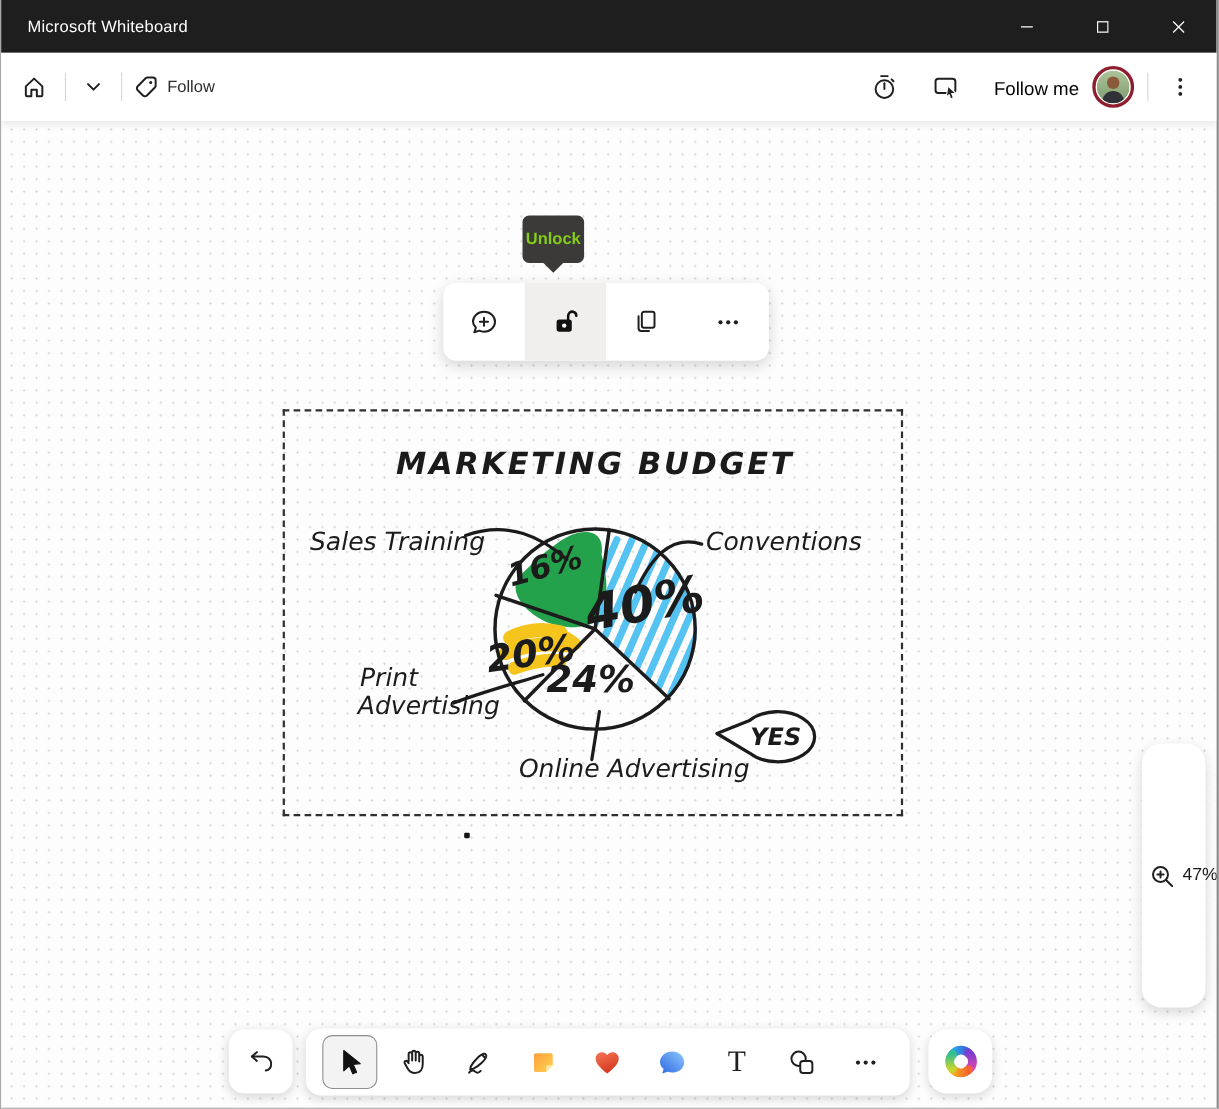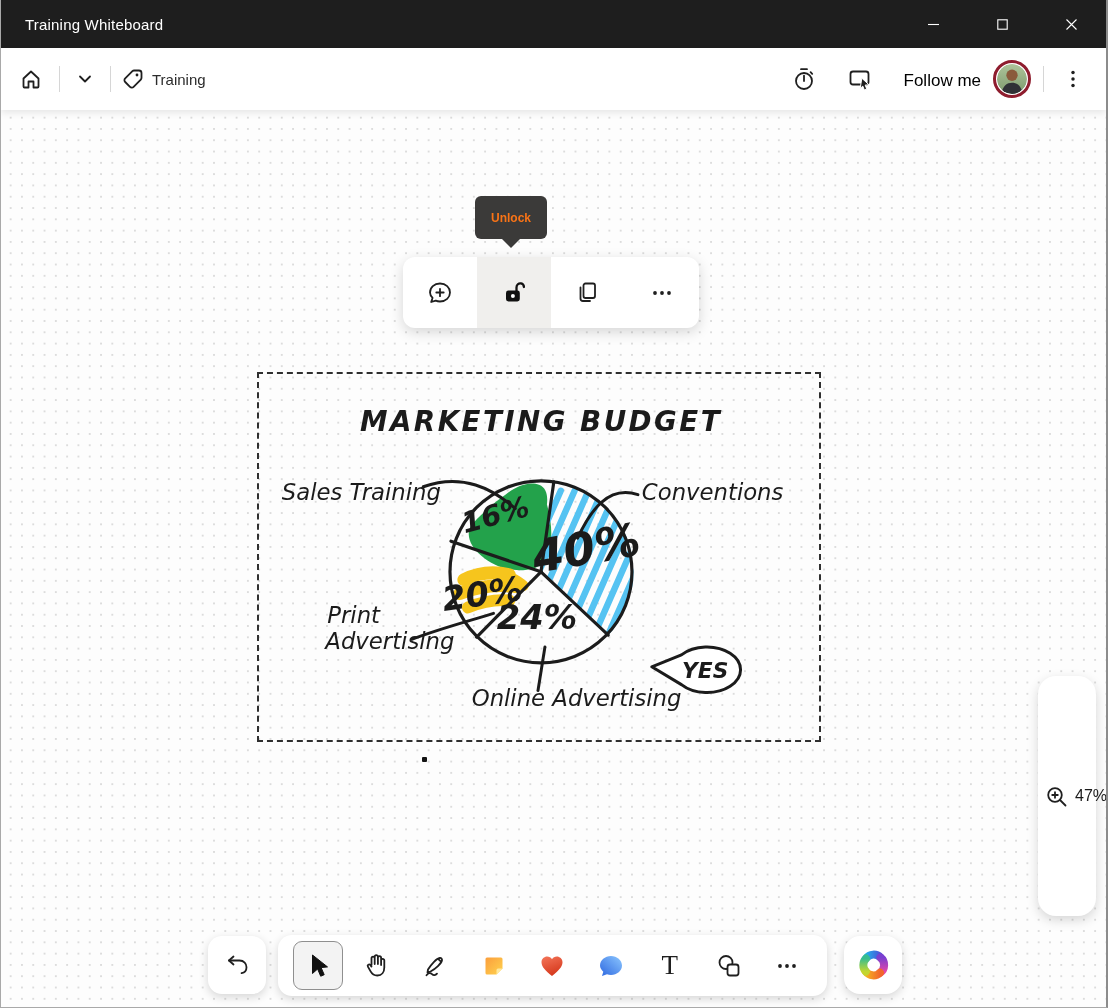--- a/index.html
+++ b/index.html
@@ -54,24 +54,24 @@
   
   .ctx-toolbar {
     position:absolute; left:402px; top:257px; width:296px; height:71px;
     background:#fff; border-radius:12px; box-shadow:0 4px 14px rgba(0,0,0,.16);
     display:flex; overflow:hidden;
   }
   .ctx-item { width:74px; height:100%; display:flex; align-items:center; justify-content:center; cursor:pointer; background:transparent; border:none; }
   .ctx-item.active { background:#f0efed; }
 
   .tooltip {
-    position:absolute; left:474px; top:196px; width:72px; height:43px;
-    background:#3b3a39; color:#f97316; border-radius:6px;
+    position:absolute; left:474px; top:196px; width:56px; height:43px;
+    background:#3b3a39; color:#84cc16; border-radius:6px;
     display:flex; align-items:center; justify-content:center;
-    font-size:12px; font-weight:700; z-index:6;
+    font-size:15px; font-weight:700; z-index:6;
   }
   .tooltip::after {
     content:""; position:absolute; left:50%; top:100%; transform:translateX(-50%);
     border:9px solid transparent; border-top-color:#3b3a39; border-bottom-width:0;
   }
 
   
   .selection {
     position:absolute; left:256px; top:372px; width:564px; height:370px;
     border:2px dashed #2f2f2f; cursor:move;
@@ -104,21 +104,21 @@
     width:50px; height:49px; display:flex; align-items:center; justify-content:center;
     border:none; background:transparent; border-radius:9px; cursor:pointer;
   }
   .tool.active { background:#f3f3f3; border:1px solid #8f8f8f; }
   .t-glyph { font-family:"Liberation Serif", serif; font-size:27px; color:#1f1f1f; line-height:1; }
 </style>
 </head>
 <body>
 
 <div class="titlebar">
-  <span class="titlebar-label">Training Whiteboard</span>
+  <span class="titlebar-label">Microsoft Whiteboard</span>
   <div class="win-controls">
     <div class="win-btn">
       <svg width="11" height="11" viewBox="0 0 11 11">
           <path d="M0 5.5 H11" stroke="#fff" stroke-width="1.1"></path>
         </svg>
     </div>
     <div class="win-btn">
       <svg width="11" height="11" viewBox="0 0 11 11">
           <rect x="0.8" y="0.8" width="9.4" height="9.4" stroke="#fff" stroke-width="1.1" fill="none"></rect>
         </svg>
@@ -142,21 +142,21 @@
     <button class="icon-btn">
       <svg width="18" height="18" viewBox="0 0 18 18">
         <path class="stroke-ic" d="M4 6.5 L9 11.5 L14 6.5"></path>
       </svg>
     </button>
     <div class="vdiv"></div>
     <svg width="24" height="24" viewBox="0 0 24 24">
       <path class="stroke-ic" stroke-width="1.6" d="M13.2 3.5 H18 A2.5 2.5 0 0 1 20.5 6 V10.8 A2.5 2.5 0 0 1 19.8 12.6 L12.6 19.8 A2.5 2.5 0 0 1 9 19.8 L4.2 15 A2.5 2.5 0 0 1 4.2 11.4 L11.4 4.2 A2.5 2.5 0 0 1 13.2 3.5 Z"></path>
       <circle cx="16" cy="8" r="1.4" fill="#1f1f1f"></circle>
     </svg>
-    <span class="category">Training</span>
+    <span class="category">Follow</span>
   </div>
 
   <div class="header-right">
     <button class="icon-btn" style="margin-right:18px;">
       <svg width="26" height="26" viewBox="0 0 26 26">
         <circle class="stroke-ic" cx="13" cy="15" r="8"></circle>
         <path class="stroke-ic" d="M13 15 V9.6"></path>
         <path class="stroke-ic" d="M10 3.2 H16"></path>
         <path class="stroke-ic" d="M19.6 6.2 L21.2 7.8"></path>
       </svg>

